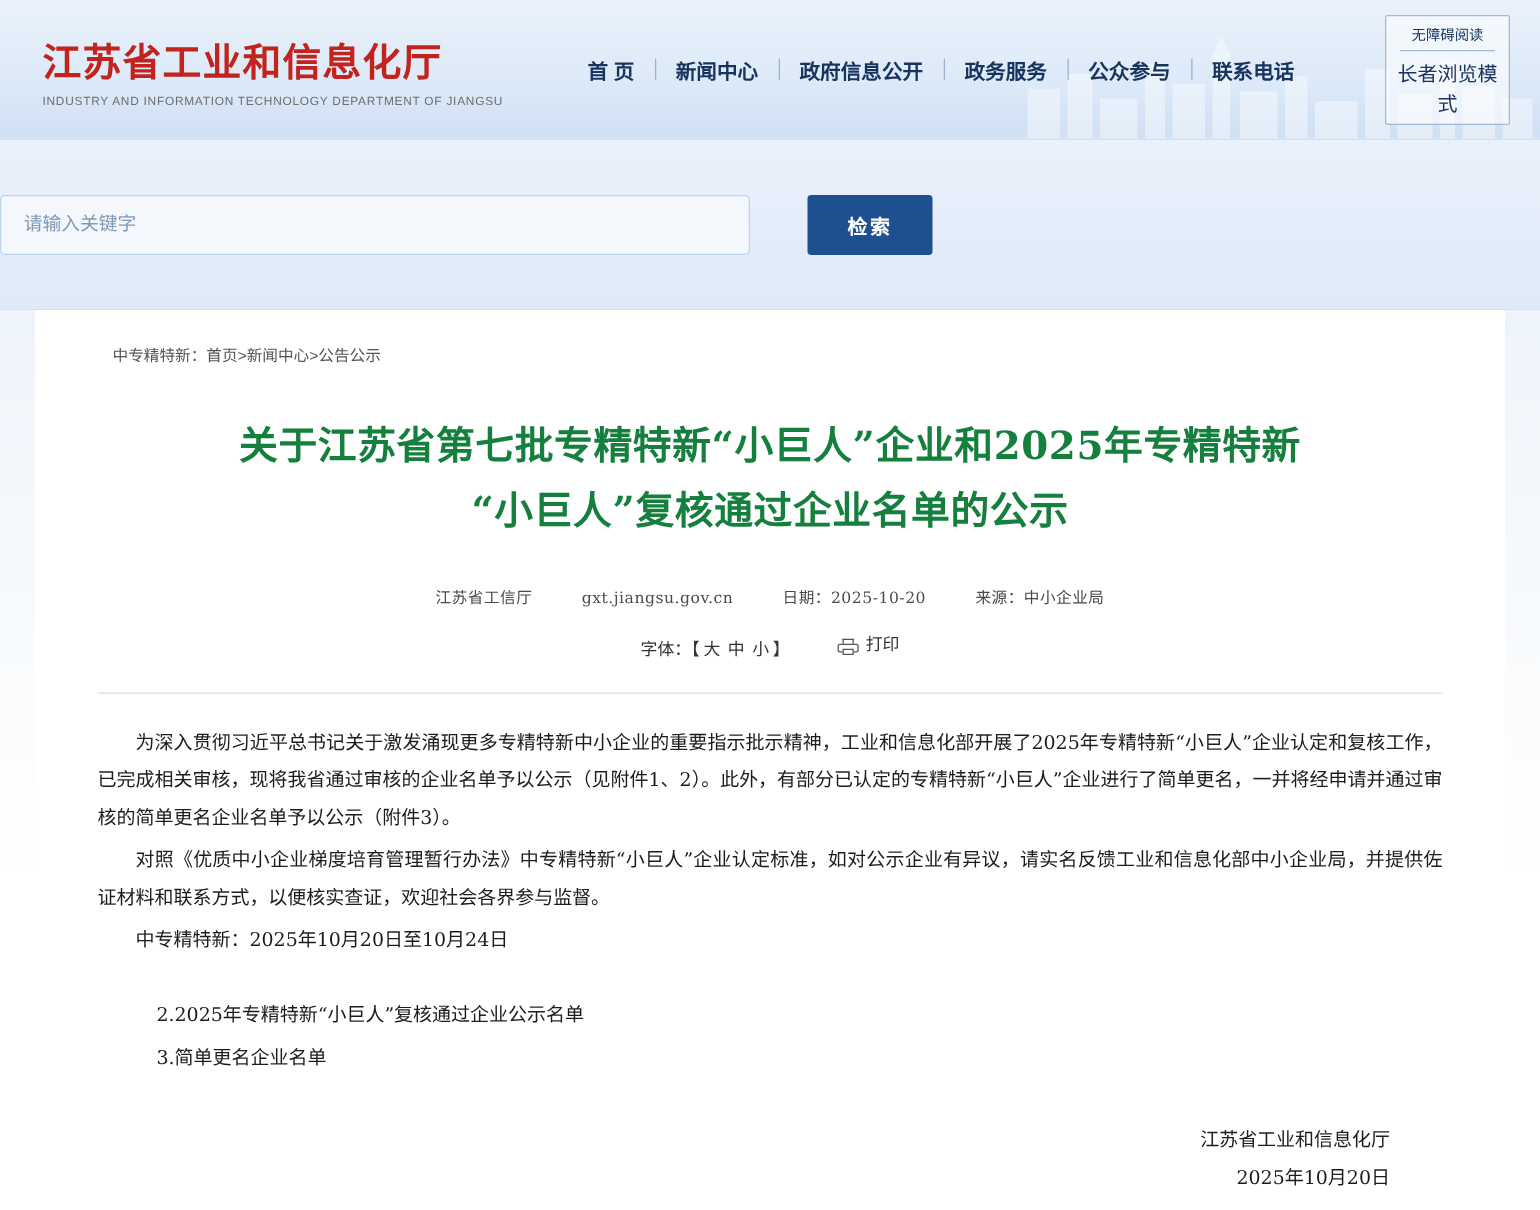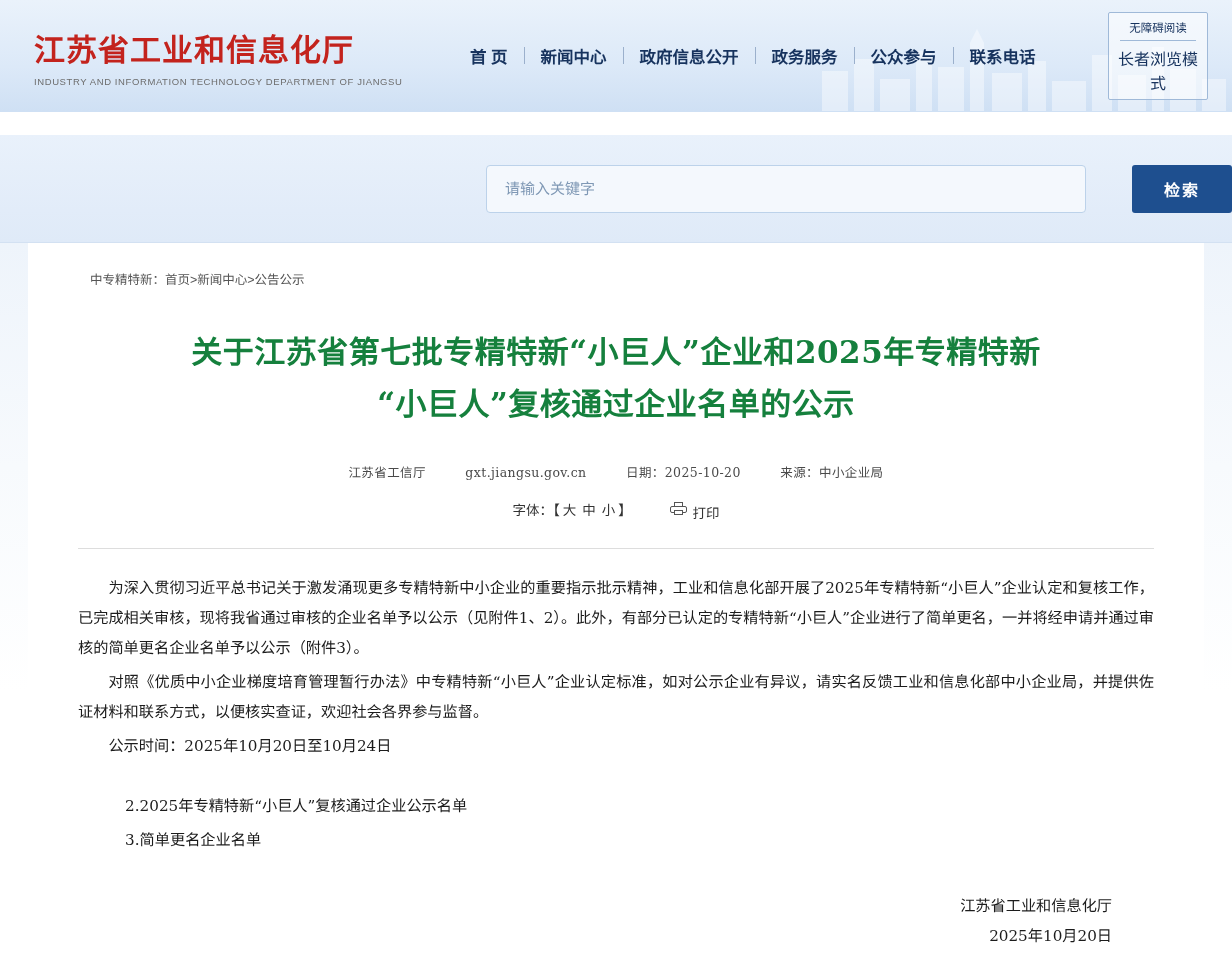--- a/index.html
+++ b/index.html
@@ -75,28 +75,27 @@
     text-align: center;
     padding: 6px 2px 5px;
     margin-left: 10px;
   }
   .acc-line1 { font-size: 11.5px; color: #17335e; }
   .acc-divider { height:1px; background:#9fb9d8; margin: 5px 9px; }
   .acc-line2 { font-size: 16px; color: #17335e; }
 
   
   .search-band {
-    height: 108px;
+    height: 136px;
     background: linear-gradient(180deg,#e9f1fb 0%, #dfeaf8 100%);
     display: flex;
     align-items: center;
-    justify-content: flex-end;
+    justify-content: flex-start;
     border-bottom: 1px solid #d3e1f2;
     position: relative;
-    margin-top: 23px;
   }
   .search-input {
     width: 600px;
     height: 48px;
     border: 1px solid #bcd2ea;
     border-radius: 4px;
     background: #f4f8fd;
     font-size: 15px;
     color: #333;
     padding: 0 18px;
@@ -157,21 +156,21 @@
 
   .tool-row {
     margin-top: 18px;
     text-align: center;
     font-size: 13.5px;
     color: #333;
   }
   .fontsize-item { cursor: pointer; padding: 0 3px; }
   .print-wrap {
     display: inline-flex;
-    align-items: flex-start;
+    align-items: flex-end;
     margin-left: 34px;
     cursor: pointer;
   }
   .printer-icon {
     width: 17px; height: 13px;
     margin-right: 6px;
     position: relative;
     display:inline-block;
   }
   .printer-icon .body {
@@ -300,21 +299,21 @@
         </span>
         <span>打印</span>
       </span>
     </div>
 
     <div class="divider"></div>
 
     <div class="article">
       <p class="indent">为深入贯彻习近平总书记关于激发涌现更多专精特新中小企业的重要指示批示精神，工业和信息化部开展了2025年专精特新“小巨人”企业认定和复核工作，已完成相关审核，现将我省通过审核的企业名单予以公示（见附件1、2）。此外，有部分已认定的专精特新“小巨人”企业进行了简单更名，一并将经申请并通过审核的简单更名企业名单予以公示（附件3）。</p>
       <p class="indent">对照《优质中小企业梯度培育管理暂行办法》中专精特新“小巨人”企业认定标准，如对公示企业有异议，请实名反馈工业和信息化部中小企业局，并提供佐证材料和联系方式，以便核实查证，欢迎社会各界参与监督。</p>
-      <p class="indent">公示时间：2025年10月20日至10月24日</p>
+      <p class="indent">中专精特新：2025年10月20日至10月24日</p>
 
       <div class="attach-block">
         <p class="attach-sub">2.2025年专精特新“小巨人”复核通过企业公示名单</p>
         <p class="attach-sub">3.简单更名企业名单</p>
       </div>
     </div>
 
     <div class="signature">
       <div>江苏省工业和信息化厅</div>
       <div>2025年10月20日</div>

